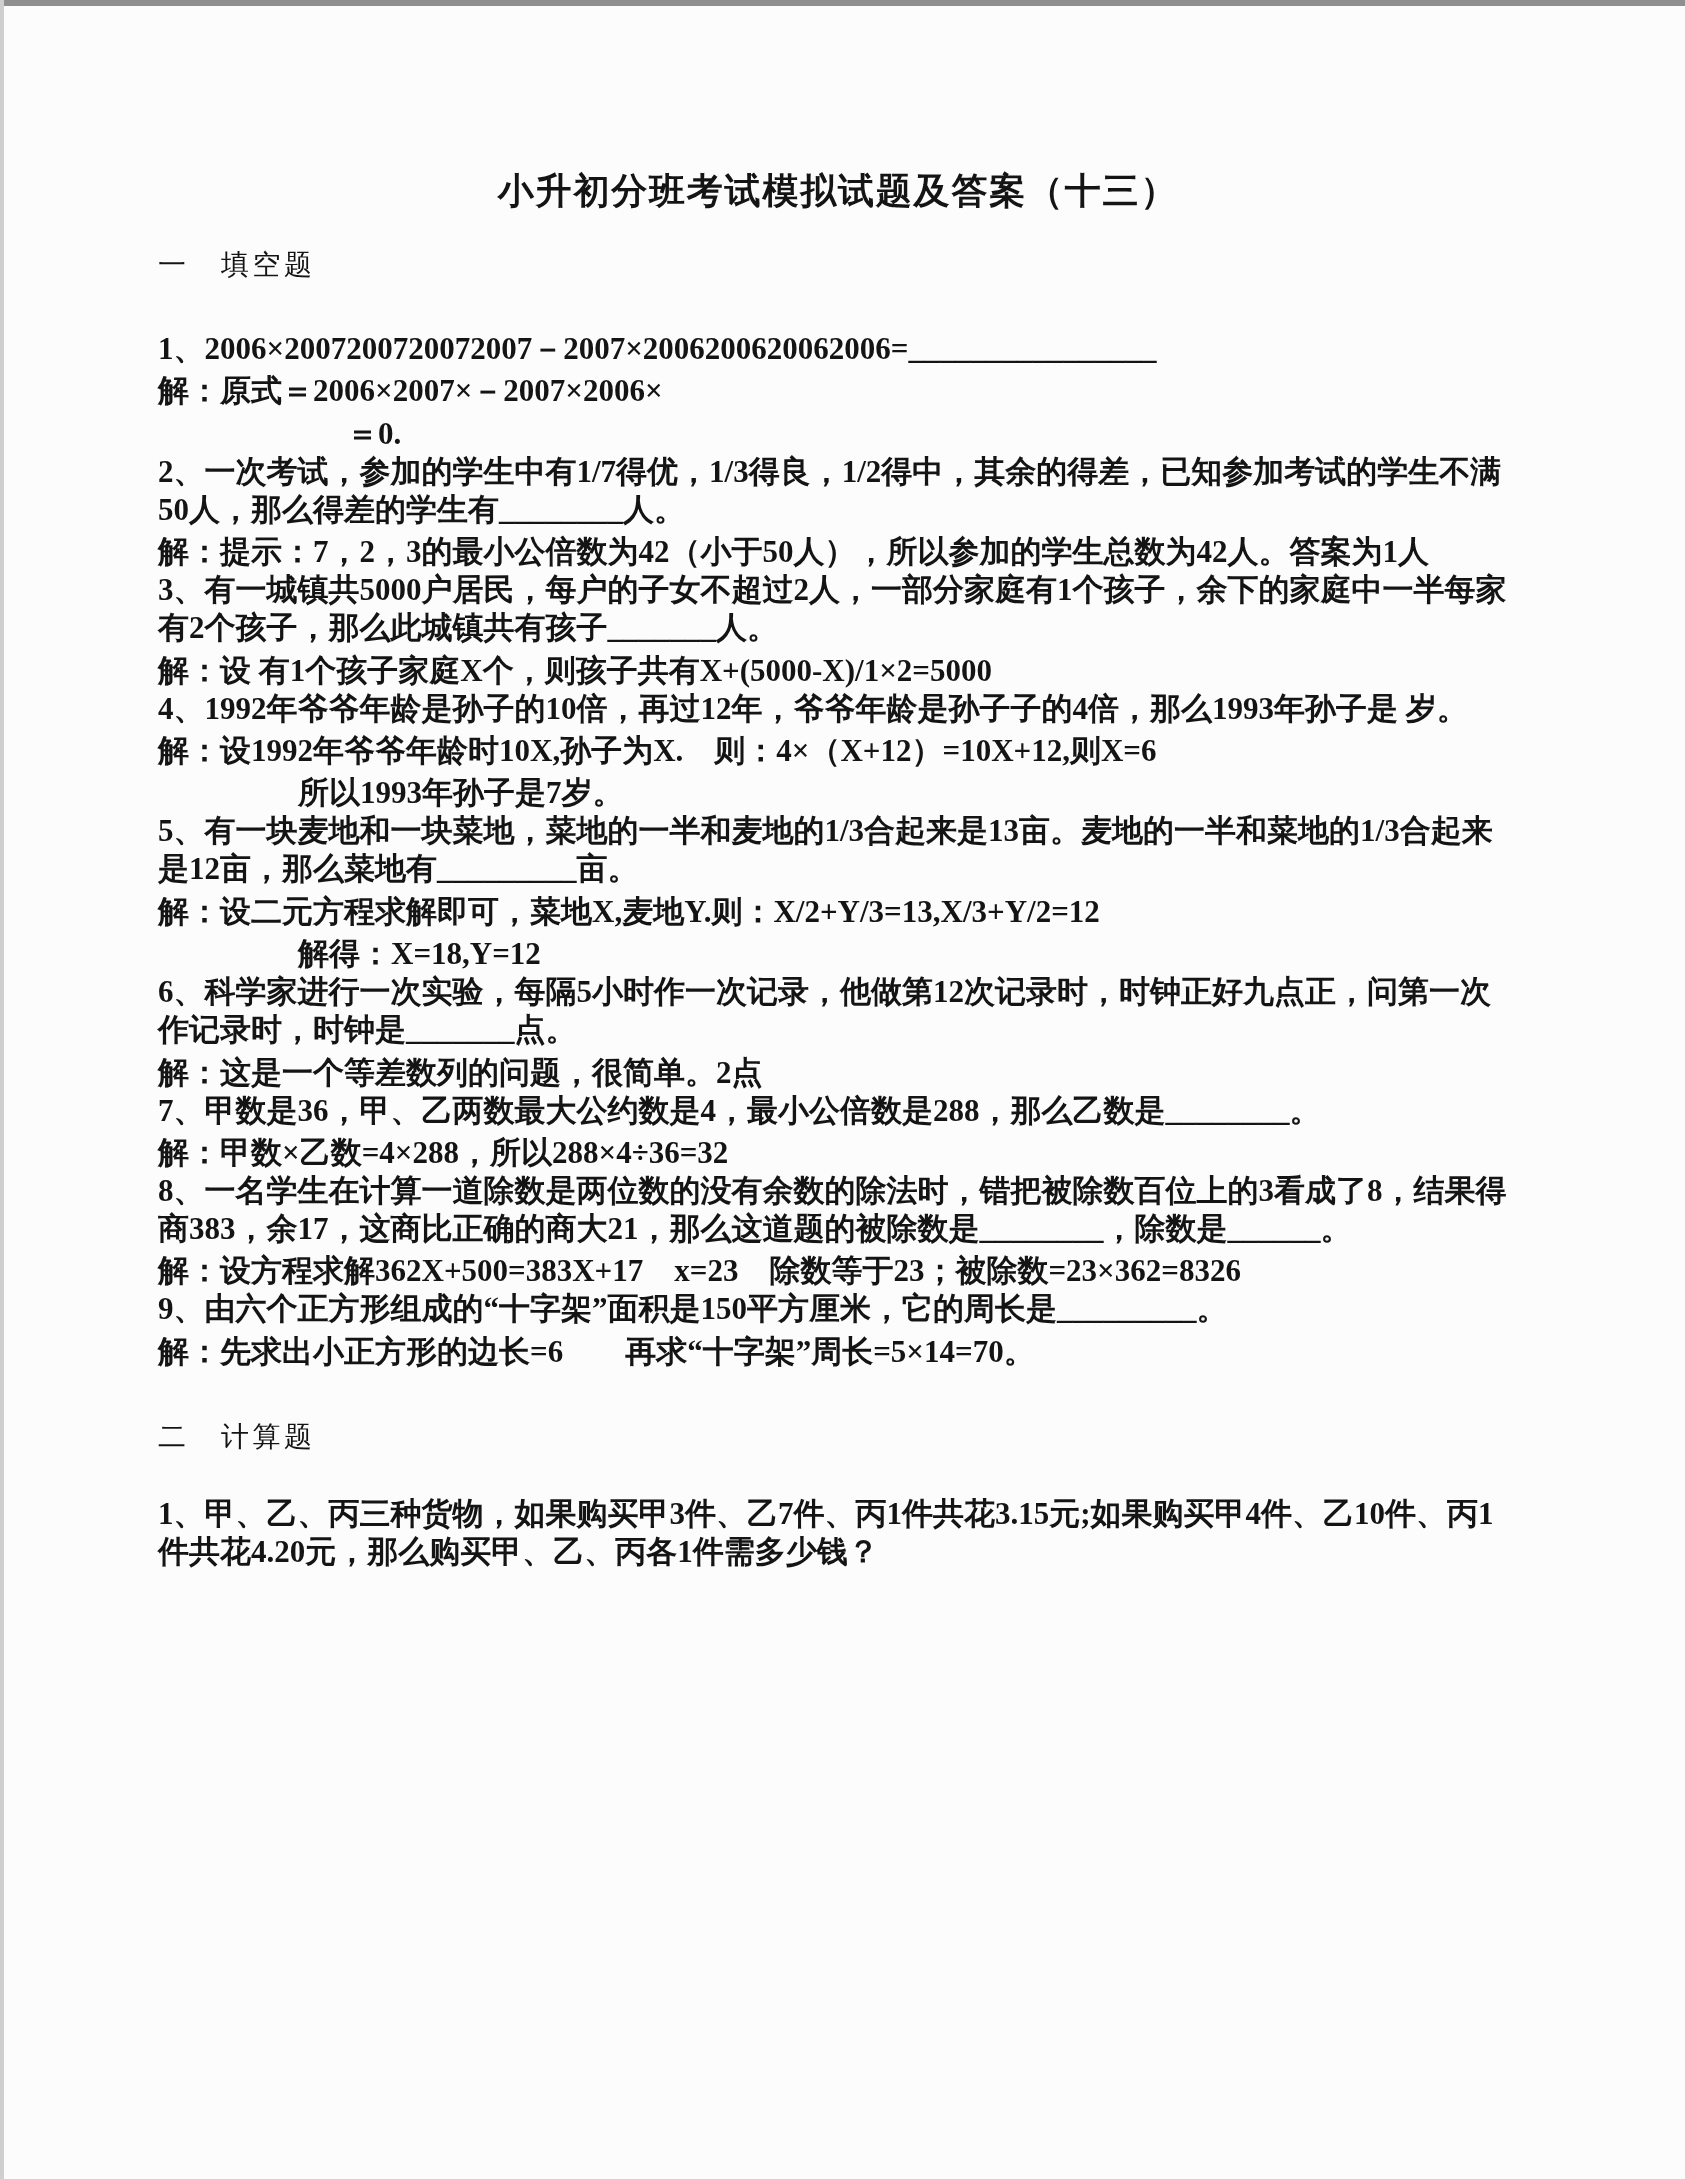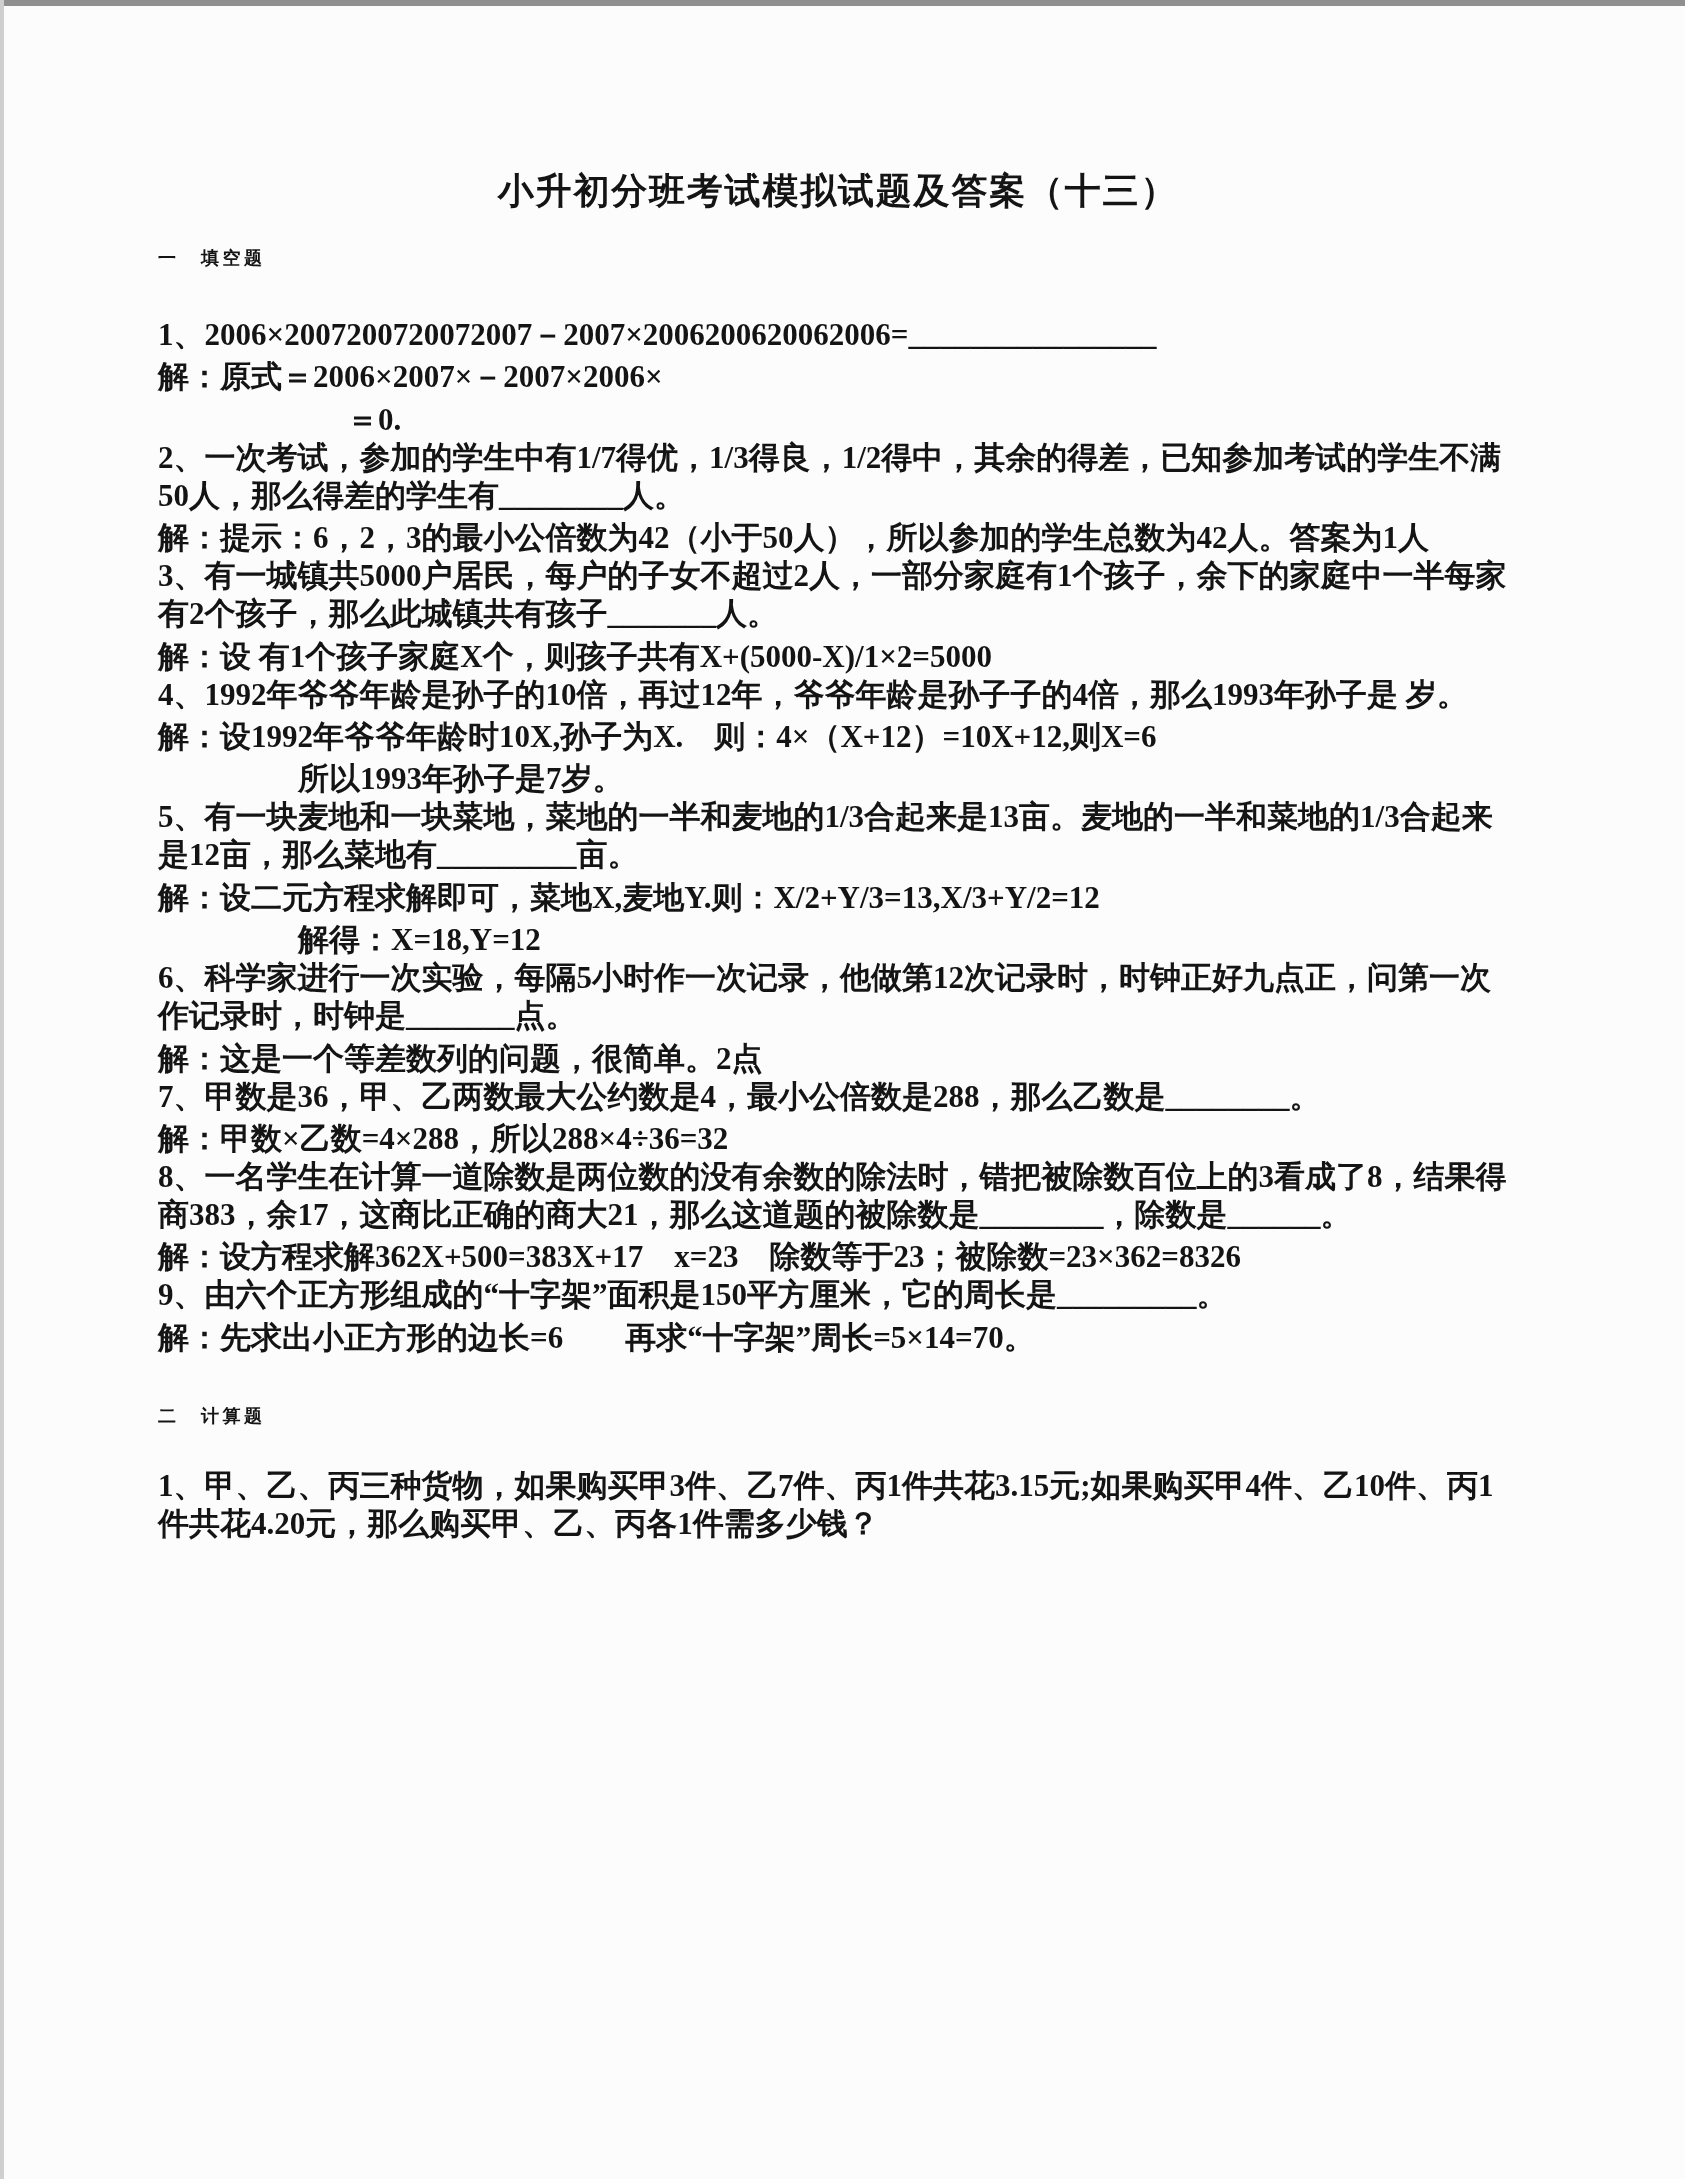--- a/index.html
+++ b/index.html
@@ -31,22 +31,22 @@
   }
   .title {
     margin: 0 0 30px 0;
     text-align: center;
     font-size: 36px;
     font-weight: 700;
     letter-spacing: 1.8px;
   }
   .section-heading {
     margin: 0 0 46px 0;
-    font-size: 18px;
-    font-weight: 700;
+    font-size: 28px;
+    font-weight: 400;
     letter-spacing: 3.5px;
   }
   .section-heading.second {
     margin-top: 47px;
     margin-bottom: 39px;
   }
   .q, .sol {
     font-size: 31px;
     line-height: 38px;
     font-weight: 600;
@@ -68,21 +68,21 @@
 
     <h1 class="title">小升初分班考试模拟试题及答案（十三）</h1>
 
     <h2 class="section-heading">一　填空题</h2>
 
     <p class="q first">1、2006×2007200720072007－2007×2006200620062006=________________</p>
     <p class="sol">解：原式＝2006×2007×－2007×2006×</p>
     <p class="sol indent-lg">＝0.</p>
 
     <p class="q">2、一次考试，参加的学生中有1/7得优，1/3得良，1/2得中，其余的得差，已知参加考试的学生不满50人，那么得差的学生有________人。</p>
-    <p class="sol">解：提示：6，2，3的最小公倍数为42（小于50人），所以参加的学生总数为42人。答案为1人</p>
+    <p class="sol">解：提示：7，2，3的最小公倍数为42（小于50人），所以参加的学生总数为42人。答案为1人</p>
 
     <p class="q">3、有一城镇共5000户居民，每户的子女不超过2人，一部分家庭有1个孩子，余下的家庭中一半每家有2个孩子，那么此城镇共有孩子_______人。</p>
     <p class="sol">解：设 有1个孩子家庭X个，则孩子共有X+(5000-X)/1×2=5000</p>
 
     <p class="q">4、1992年爷爷年龄是孙子的10倍，再过12年，爷爷年龄是孙子子的4倍，那么1993年孙子是 岁。</p>
     <p class="sol">解：设1992年爷爷年龄时10X,孙子为X.　则：4×（X+12）=10X+12,则X=6</p>
     <p class="sol indent">所以1993年孙子是7岁。</p>
 
     <p class="q">5、有一块麦地和一块菜地，菜地的一半和麦地的1/3合起来是13亩。麦地的一半和菜地的1/3合起来是12亩，那么菜地有_________亩。</p>
     <p class="sol">解：设二元方程求解即可，菜地X,麦地Y.则：X/2+Y/3=13,X/3+Y/2=12</p>

